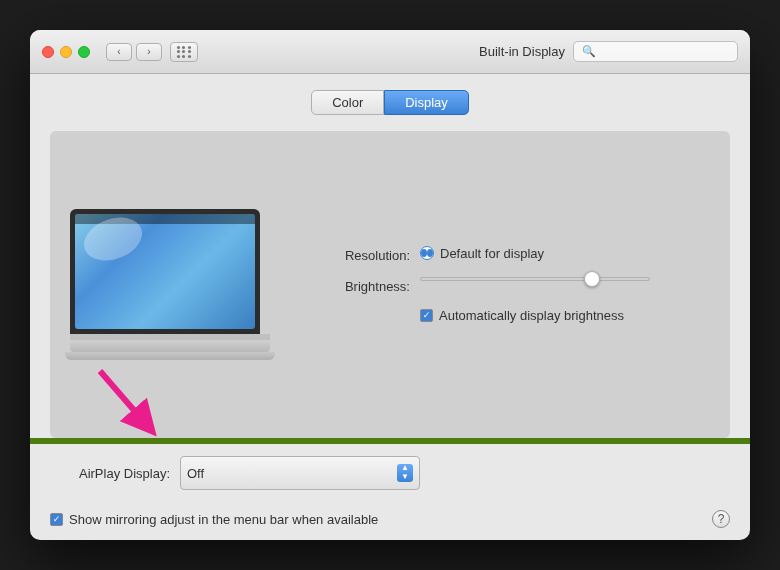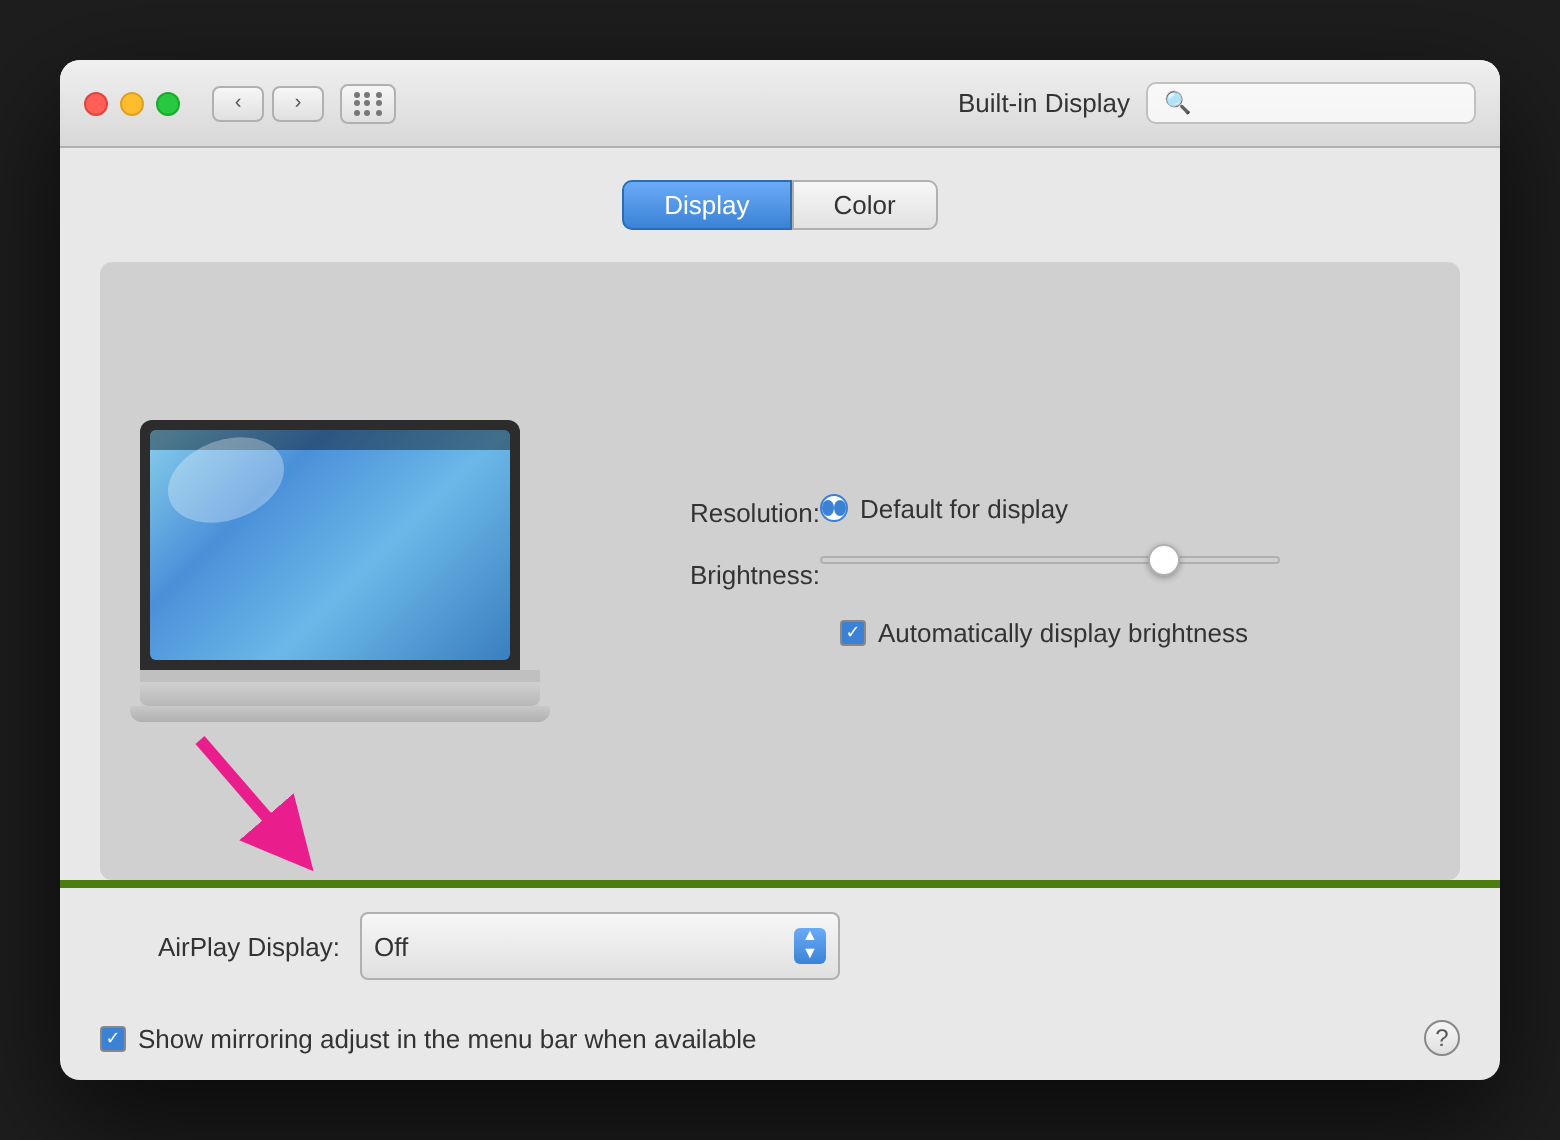--- a/index.html
+++ b/index.html
@@ -263,20 +263,21 @@
     .settings-panel {
       flex: 1;
       display: flex;
       flex-direction: column;
       gap: 14px;
     }
 
     .setting-row {
       display: flex;
       align-items: flex-start;
+      gap: 10px;
     }
 
     .setting-label {
       font-size: 13px;
       color: #333;
       min-width: 90px;
       text-align: right;
       padding-top: 2px;
       font-weight: 400;
     }
@@ -388,21 +389,21 @@
       color: #333;
     }
 
     
     .bottom-bar {
       padding: 12px 20px;
       display: flex;
       align-items: center;
       gap: 10px;
       background: #e8e8e8;
-      border-top: 4px solid #4d7c0f;
+      border-top: 6px solid #4d7c0f;
     }
 
     .airplay-label {
       font-size: 13px;
       color: #333;
       min-width: 120px;
       text-align: right;
     }
 
     .select-box {
@@ -513,22 +514,22 @@
     </div>
     <div class="title-text">Built-in Display</div>
     <div class="search-box">
       <span class="search-icon">🔍</span>
     </div>
   </div>
 
   <div class="content">
 
     <div class="segment-control">
+      <button class="seg-btn">Color</button>
       <button class="seg-btn active">Display</button>
-      <button class="seg-btn">Color</button>
     </div>
 
     <div class="display-panel">
 
       <div class="laptop-container">
         <div class="laptop-image">
           <div class="laptop-screen-frame">
             <div class="laptop-screen">
               <div class="screen-bar"></div>
               <div class="screen-glow"></div>

